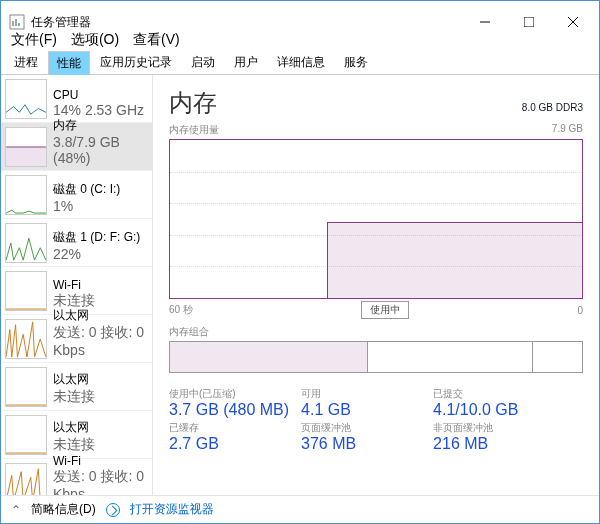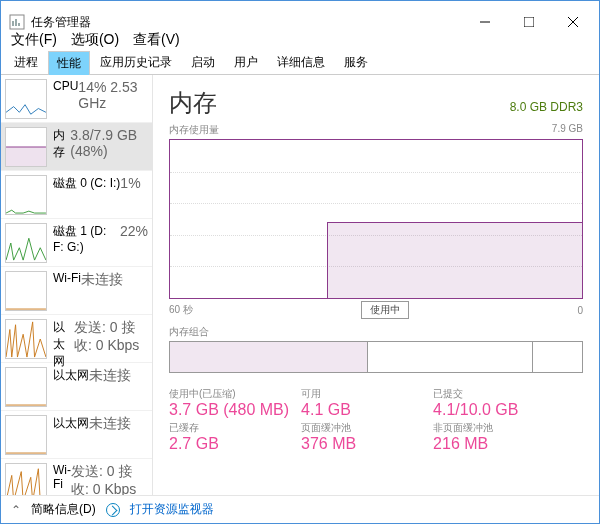--- a/index.html
+++ b/index.html
@@ -13,42 +13,42 @@
   .menubar span { padding: 2px 6px; }
   .tabbar { height: 24px; display: flex; align-items: flex-end; padding: 0 4px; border-bottom: 1px solid #ccc; font-size: 12px; gap: 1px; }
   .tabbar span { padding: 3px 8px; border: 1px solid transparent; border-bottom: none; }
   .tabbar span.active { border-color: #ccc; background: #7dd3fc; position: relative; top: 1px; }
   .content { display: flex; height: calc(100% - 30px - 20px - 24px - 28px); }
   .sidebar { width: 152px; border-right: 1px solid #e5e5e5; overflow: hidden; }
   .side-item { display: flex; height: 48px; border-bottom: 1px solid #f0f0f0; padding: 4px; cursor: default; }
   .side-item.selected { background: #e5e5e5; }
   .side-chart { width: 42px; height: 40px; border: 1px solid #ccc; flex-shrink: 0; position: relative; overflow: hidden; }
   .side-chart svg { width: 100%; height: 100%; }
-  .side-text { margin-left: 6px; display: flex; flex-direction: row; justify-content: center; }
+  .side-text { margin-left: 6px; display: flex; flex-direction: column; justify-content: flex-end; }
   .side-title { font-size: 12px; color: #000; }
   .side-sub { font-size: 14px; color: #666; }
   .main { flex: 1; padding: 12px 16px; overflow: hidden; }
   .main-header { display: flex; justify-content: space-between; align-items: baseline; }
   .main-title { font-size: 24px; font-weight: 300; color: #333; }
-  .main-spec { font-size: 12px; color: #4d7c0f; }
+  .main-spec { font-size: 10px; color: #0f172a; }
   .chart-label { font-size: 10px; color: #888; margin-top: 4px; display: flex; justify-content: space-between; }
   .mem-chart { height: 160px; border: 1px solid #8b3a8b; margin-top: 2px; position: relative; background: #fff; }
   .mem-chart-fill { position: absolute; bottom: 0; left: 38%; right: 0; height: 48%; background: rgba(139,58,139,0.12); border-top: 1px solid #8b3a8b; border-left: 1px solid #8b3a8b; }
   .mem-chart-grid { position: absolute; inset: 0; }
   .mem-chart-grid div { position: absolute; left: 0; right: 0; border-top: 1px dotted #ddd; }
   .axis-row { display: flex; justify-content: space-between; font-size: 10px; color: #888; margin-top: 2px; align-items: center; }
   .axis-row .usage-box { border: 1px solid #999; padding: 1px 8px; font-size: 10px; color: #444; }
   .comp-label { font-size: 10px; color: #888; margin-top: 6px; }
   .comp-bar { height: 32px; border: 1px solid #999; margin-top: 2px; display: flex; }
   .comp-seg1 { width: 48%; background: rgba(139,58,139,0.12); border-right: 1px solid #999; }
   .comp-seg2 { width: 40%; border-right: 1px solid #999; }
   .stats { display: flex; margin-top: 14px; gap: 0; }
   .stats-left { display: grid; grid-template-columns: 1fr 1fr 1fr; gap: 2px 12px; }
   .stat-label { font-size: 10px; color: #888; }
-  .stat-value { font-size: 16px; color: #ec4899; }
+  .stat-value { font-size: 16px; color: #1d4ed8; }
   .stats-right { margin-left: 14px; font-size: 10px; color: #888; line-height: 1.6; }
   .stats-right .kv { display: flex; gap: 12px; }
   .stats-right .kv .k { width: 82px; }
   .stats-right .kv .v { color: #555; }
   .underline-red { position: relative; }
   .underline-red::after { content:""; position:absolute; left:-18px; right:-30px; bottom:-2px; height:2px; background:#c62121; border-radius:2px; }
   .footer { position: absolute; bottom: 0; left: 0; right: 0; height: 28px; border-top: 1px solid #e5e5e5; display: flex; align-items: center; padding: 0 10px; font-size: 12px; gap: 10px; }
   .footer .chev { color: #666; }
   .footer .link { color: #0066cc; }
   .footer .circ-icon { width:14px; height:14px; border:1px solid #0a84c1; border-radius:50%; position:relative; }

